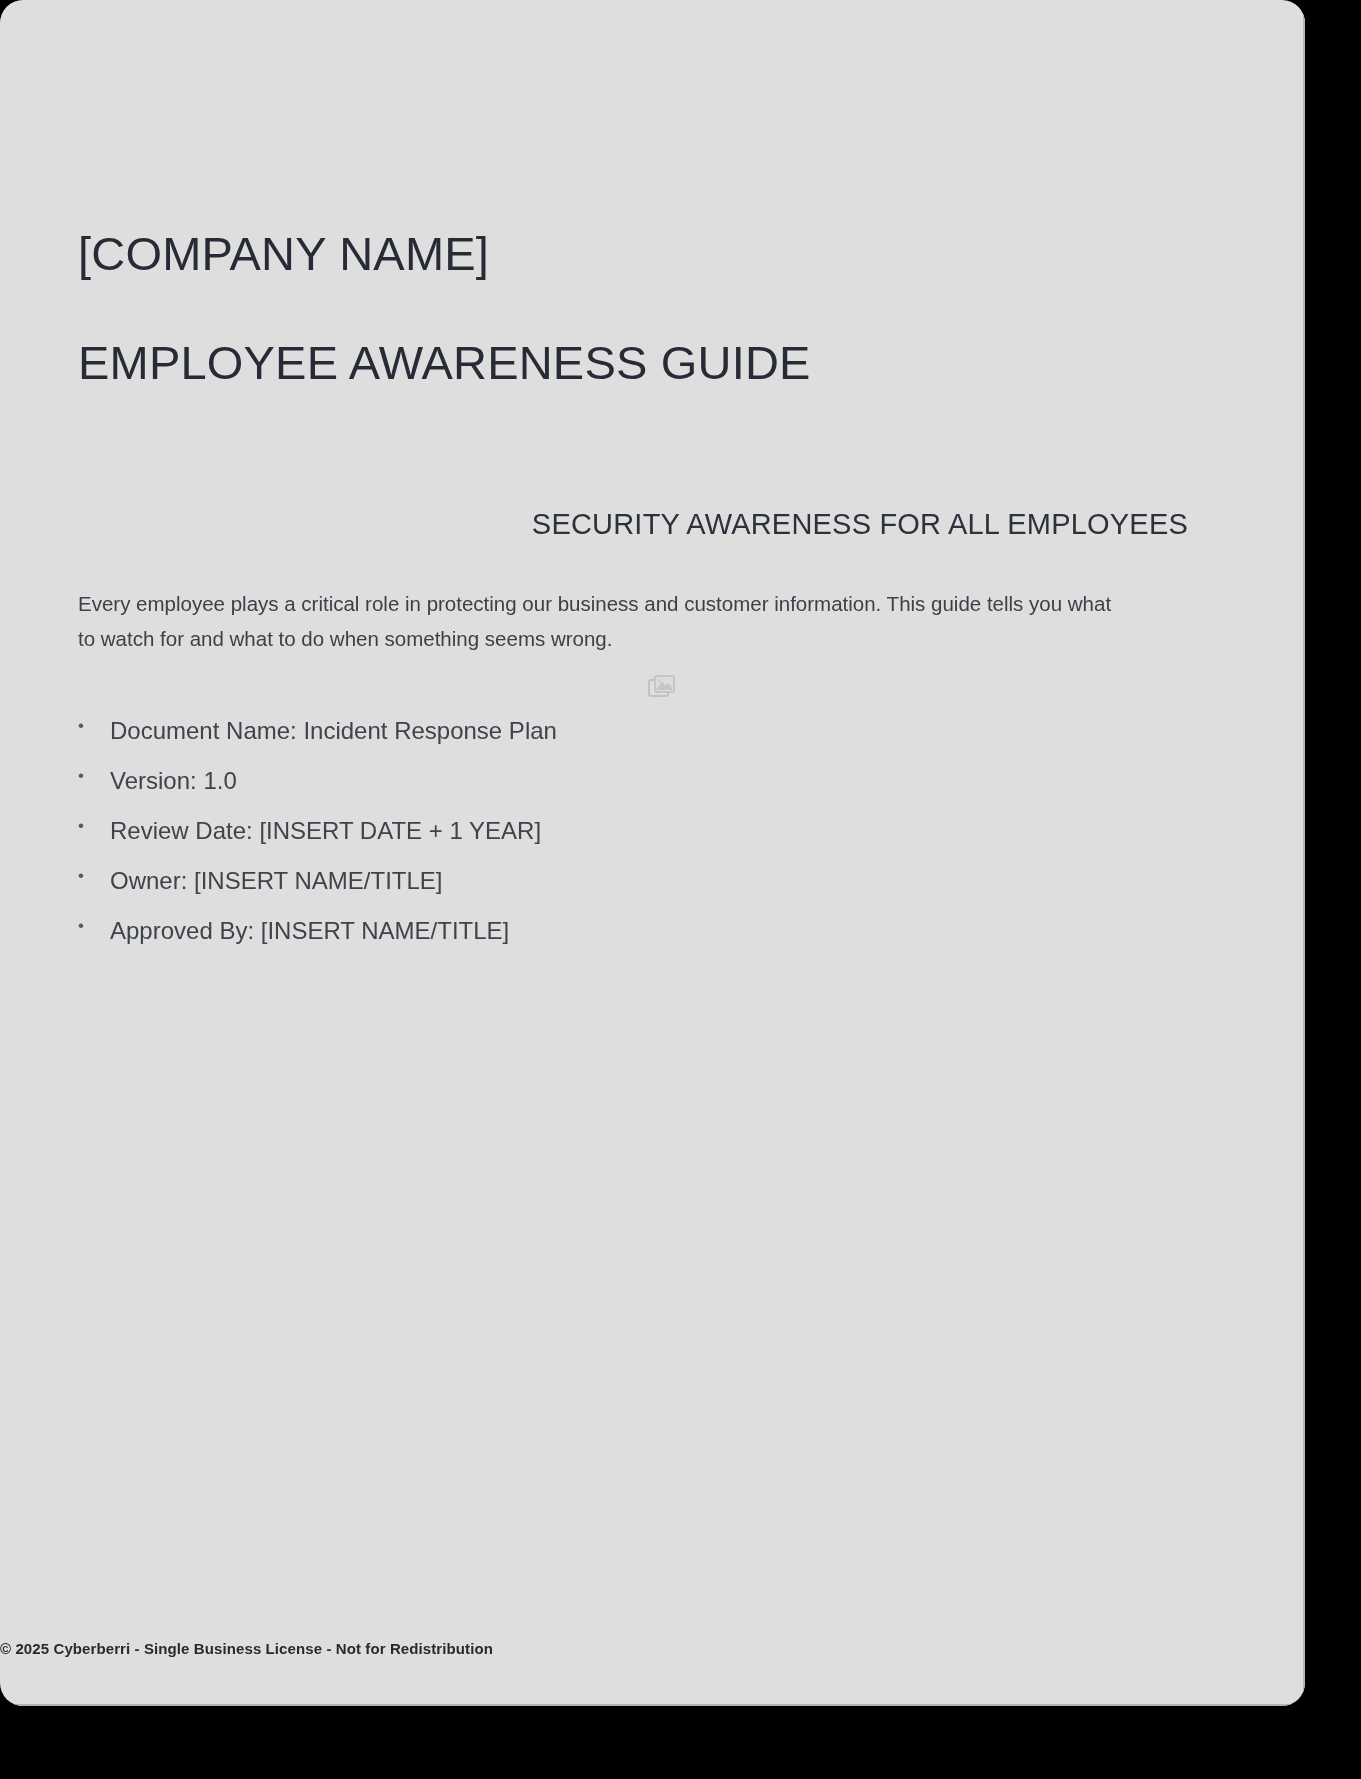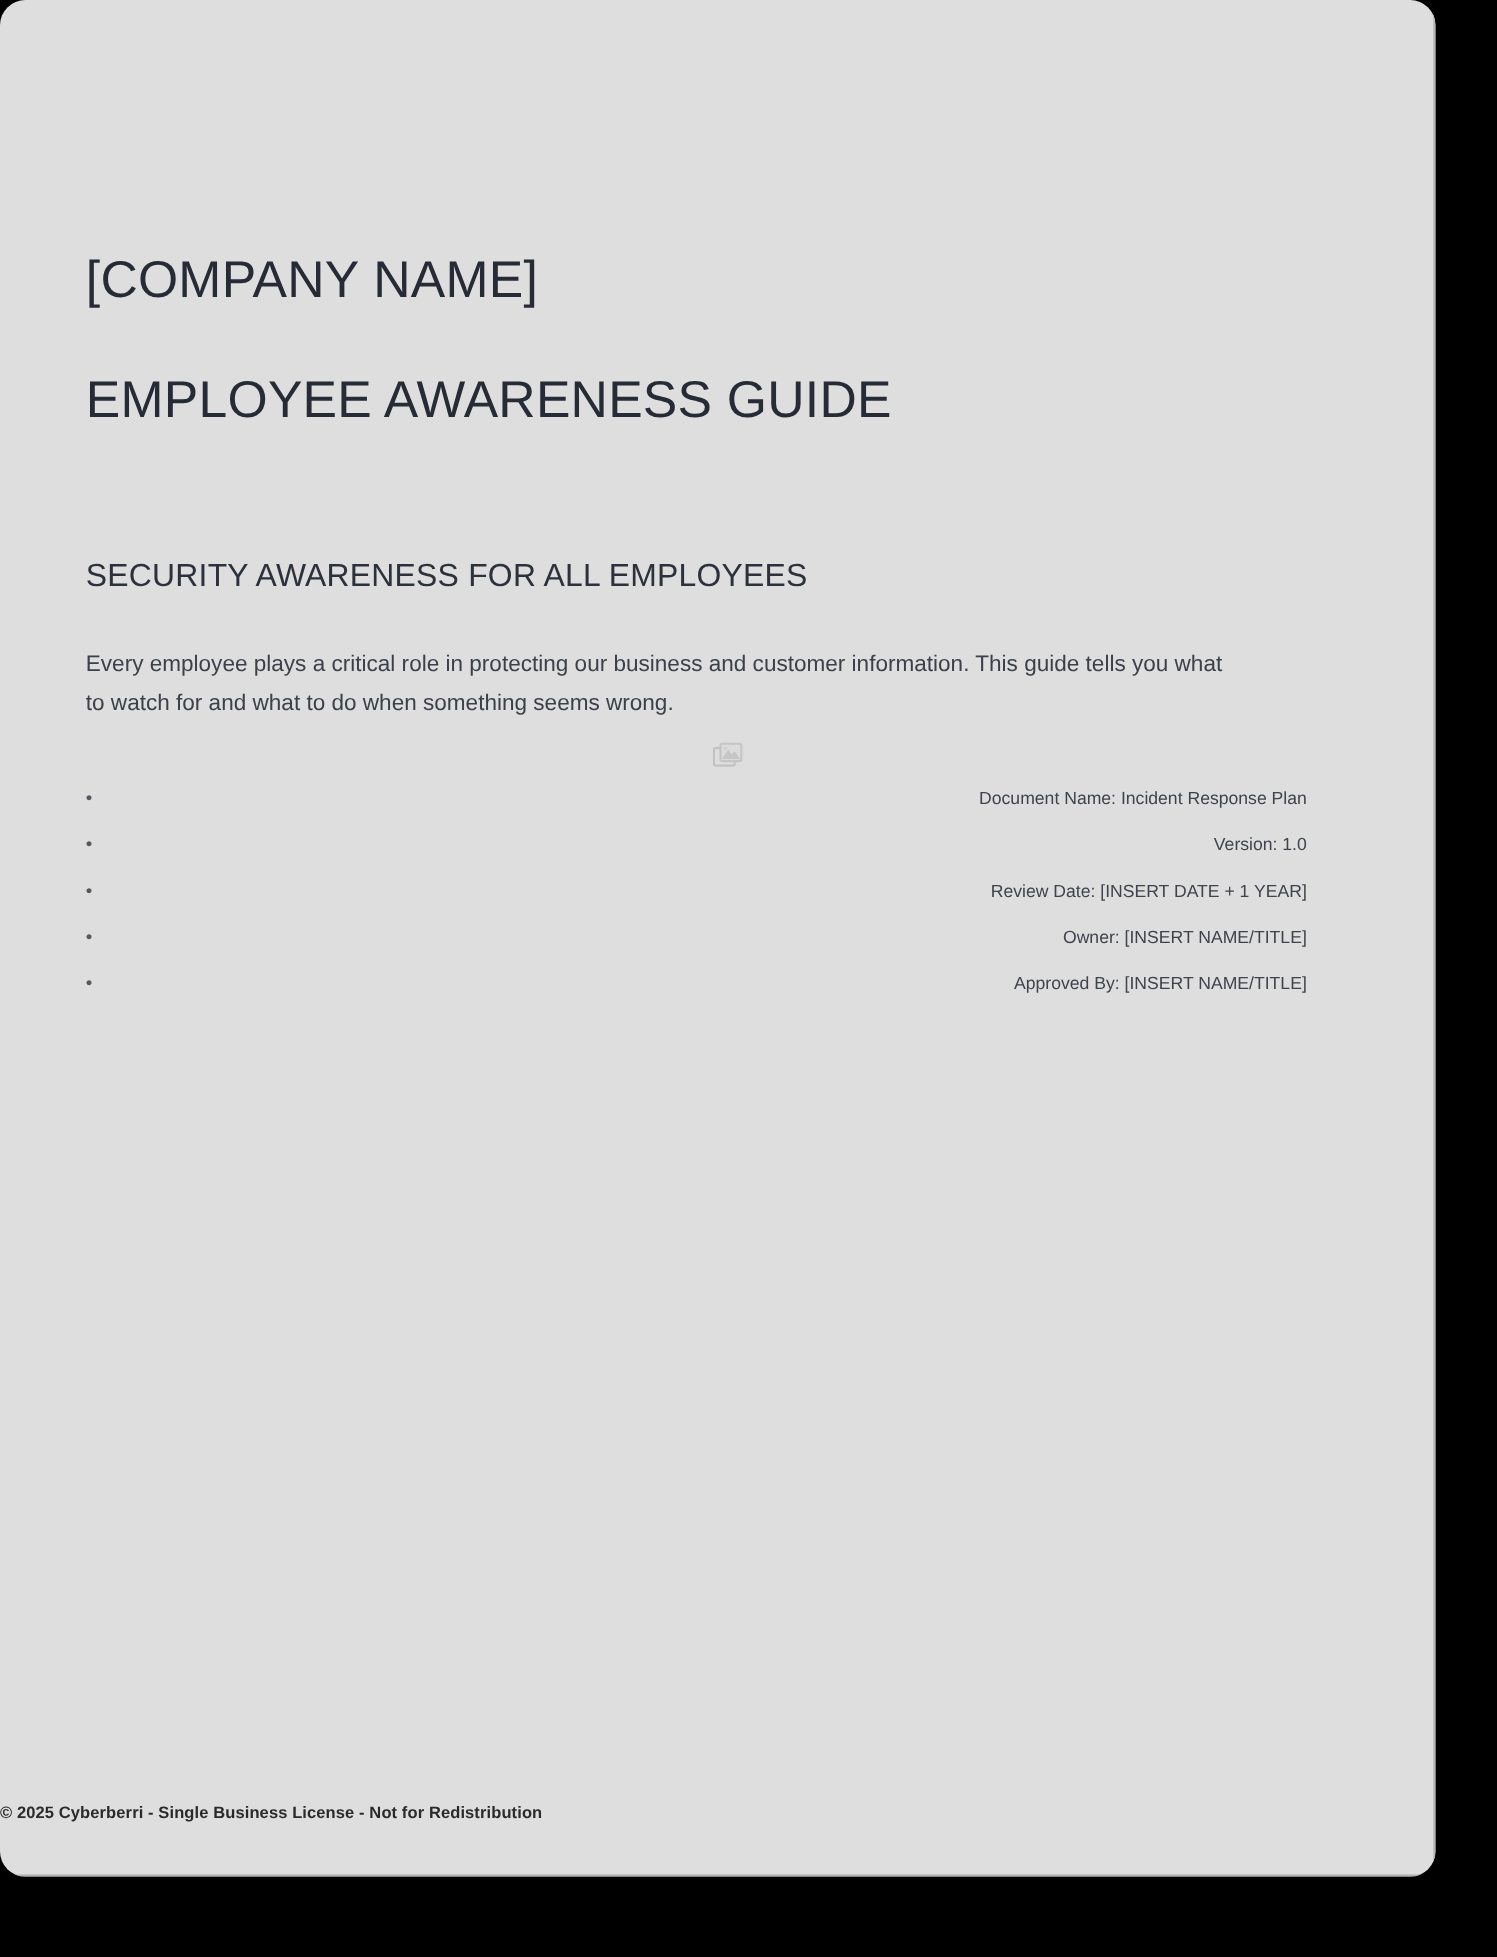--- a/index.html
+++ b/index.html
@@ -67,20 +67,21 @@
 
   .section-heading {
     font-size: 29px;
     font-weight: 400;
     letter-spacing: 0.2px;
     color: #2c313c;
     margin: 0;
     padding-top: 118px;
     line-height: 1.2;
     white-space: nowrap;
+    text-align: right;
   }
 
   .sub-heading {
     font-size: 25px;
     font-weight: 400;
     letter-spacing: 0.2px;
     color: #2c313c;
     margin: 0;
     padding-top: 45px;
     line-height: 1.2;
@@ -100,27 +101,26 @@
   
   .meta-list {
     list-style: none;
     margin: 0;
     padding: 0;
     padding-top: 62px;
     position: relative;
   }
   .meta-item {
     position: relative;
-    font-size: 16px;
+    font-size: 24px;
     color: #3f434b;
     line-height: 1.0;
     padding-left: 32px;
     margin-bottom: 26px;
     white-space: nowrap;
-    text-align: right;
   }
   .meta-item::before {
     content: "\2022";
     position: absolute;
     left: 0px;
     top: -2px;
     font-size: 17px;
     color: #55595f;
   }
 

